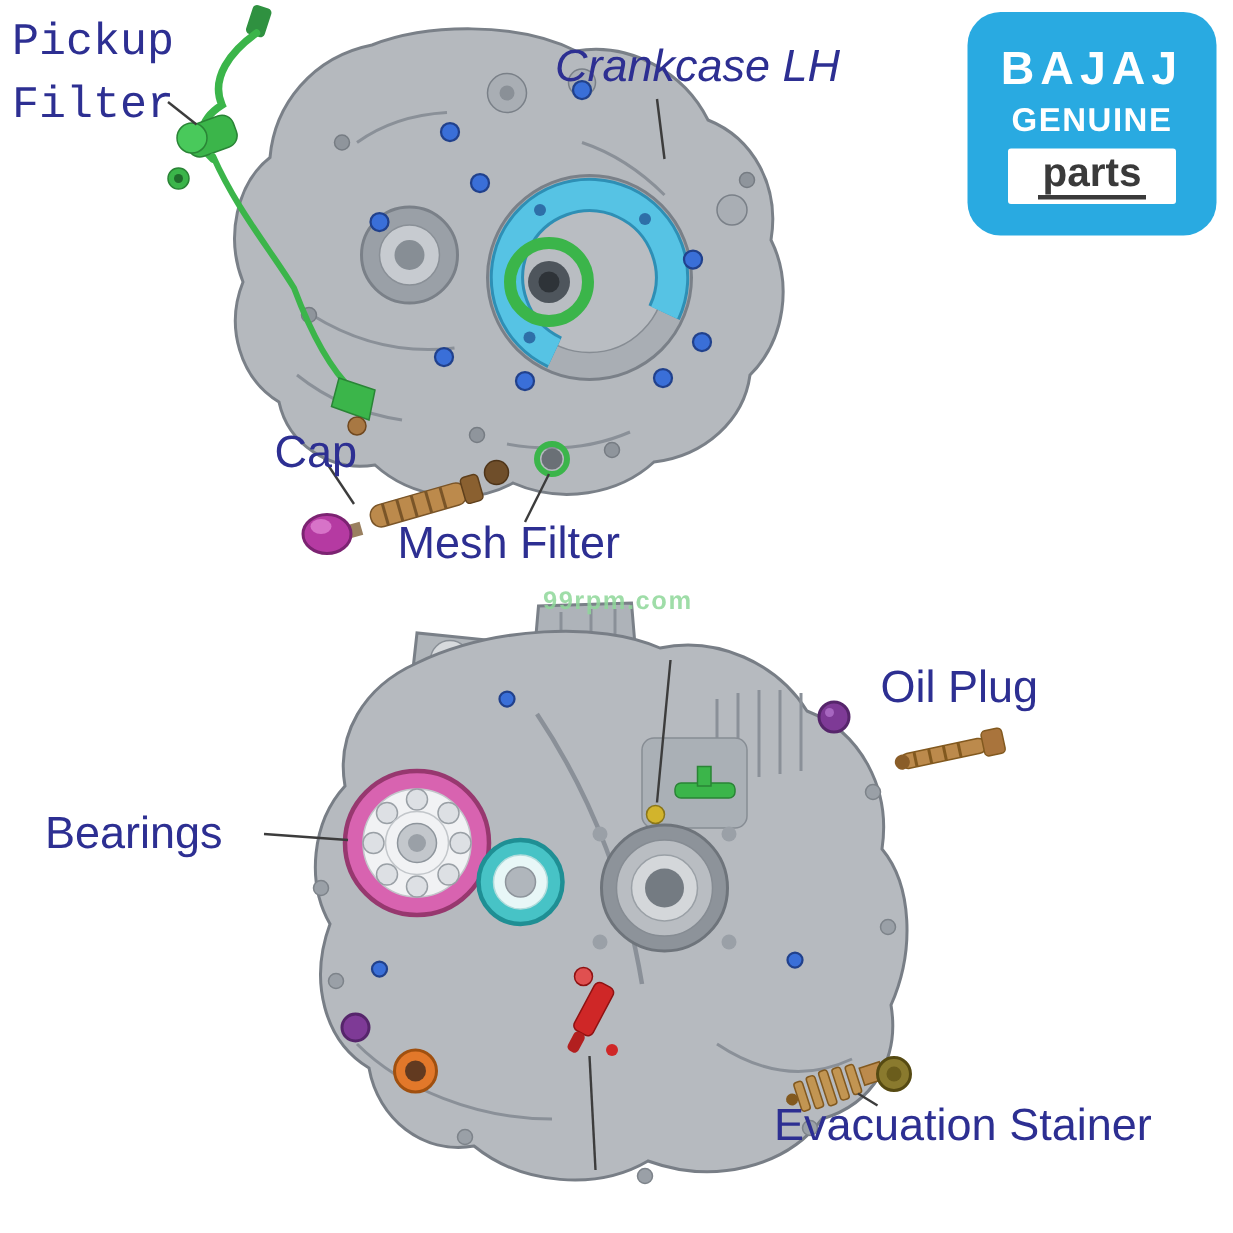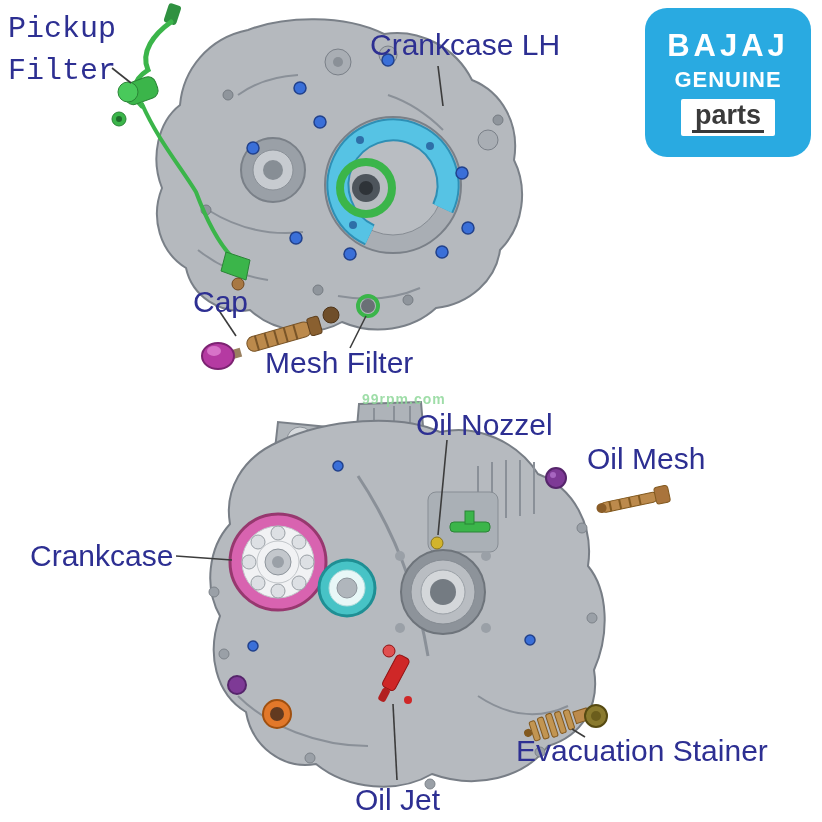--- a/index.html
+++ b/index.html
@@ -2,35 +2,35 @@
 <html><head>
 <meta charset="utf-8">
 <style>
   html,body{margin:0;padding:0;background:#fff;}
   .stage{position:relative;width:822px;height:822px;background:#ffffff;overflow:hidden;
          font-family:"Liberation Sans",sans-serif;}
   svg{position:absolute;}
   .label{position:absolute;color:#2d2f92;font-size:30px;line-height:42px;white-space:nowrap;}
   .label .line{display:block;}
   .lbl-pickup{left:8px;top:8px;font-family:Liberation Mono, monospace;}
-  .lbl-crankcase{left:370px;top:24px;}
-  .lbl-cap{left:193px;top:281px;}
+  .lbl-crankcase{left:370px;top:24px;font-style:italic;}
+  .lbl-cap{left:183px;top:281px;}
   .lbl-mesh{left:265px;top:342px;}
   .lbl-nozzel{left:416px;top:404px;}
   .lbl-rail{left:587px;top:438px;}
   .lbl-bearings{left:30px;top:535px;}
   .lbl-jet{left:355px;top:779px;}
   .lbl-evac{left:500px;top:727px;line-height:47px;margin-left:16px;}
-  .watermark{position:absolute;left:362px;top:391px;color:#8fd89a;font-size:14px;
+  .watermark{position:absolute;left:362px;top:391px;color:#8fd89a;font-size:17px;
              font-weight:bold;letter-spacing:1px;opacity:.85;}
   .logo{position:absolute;left:645px;top:8px;width:166px;height:149px;background:#29aae1;
         border-radius:22px;display:flex;flex-direction:column;align-items:center;text-align:center;}
   .logo-brand{margin-top:20px;color:#fff;font-weight:bold;font-size:31px;letter-spacing:4px;}
   .logo-genuine{margin-top:3px;color:#fff;font-size:22px;font-weight:700;letter-spacing:1px;}
-  .logo-parts{margin-top:6px;background:#fff;width:94px;height:37px;display:flex;
+  .logo-parts{margin-top:6px;background:#fff;width:112px;height:37px;display:flex;
               align-items:center;justify-content:center;border-radius:2px;}
   .logo-parts span{color:#3a3a3a;font-weight:bold;font-size:27px;line-height:1;
                    border-bottom:3px solid #3a3a3a;padding:0 3px 1px;}
 </style>
 </head>
 <body>
 
 <div class="stage">
 
   <svg width="450" height="400" viewBox="0 0 450 400" style="left:88px;top:0;">
@@ -262,24 +262,22 @@
     </g>
   </svg>
 
   <div class="label lbl-pickup">
     <span class="line">Pickup</span>
     <span class="line">Filter</span>
   </div>
   <div class="label lbl-crankcase">Crankcase LH</div>
   <div class="label lbl-cap">Cap</div>
   <div class="label lbl-mesh">Mesh Filter</div>
-  <div class="label lbl-nozzel">Oil Nozzel</div>
-  <div class="label lbl-rail">Oil Mesh</div>
-  <div class="label lbl-bearings">Crankcase</div>
-  <div class="label lbl-jet">Oil Jet</div>
+  <div class="label lbl-rail">Oil Plug</div>
+  <div class="label lbl-bearings">Bearings</div>
   <div class="label lbl-evac">
     <span class="line">Evacuation Stainer</span>
   </div>
 
   <div class="watermark">99rpm.com</div>
 
   <div class="logo">
     <div class="logo-brand">BAJAJ</div>
     <div class="logo-genuine">GENUINE</div>
     <div class="logo-parts">

